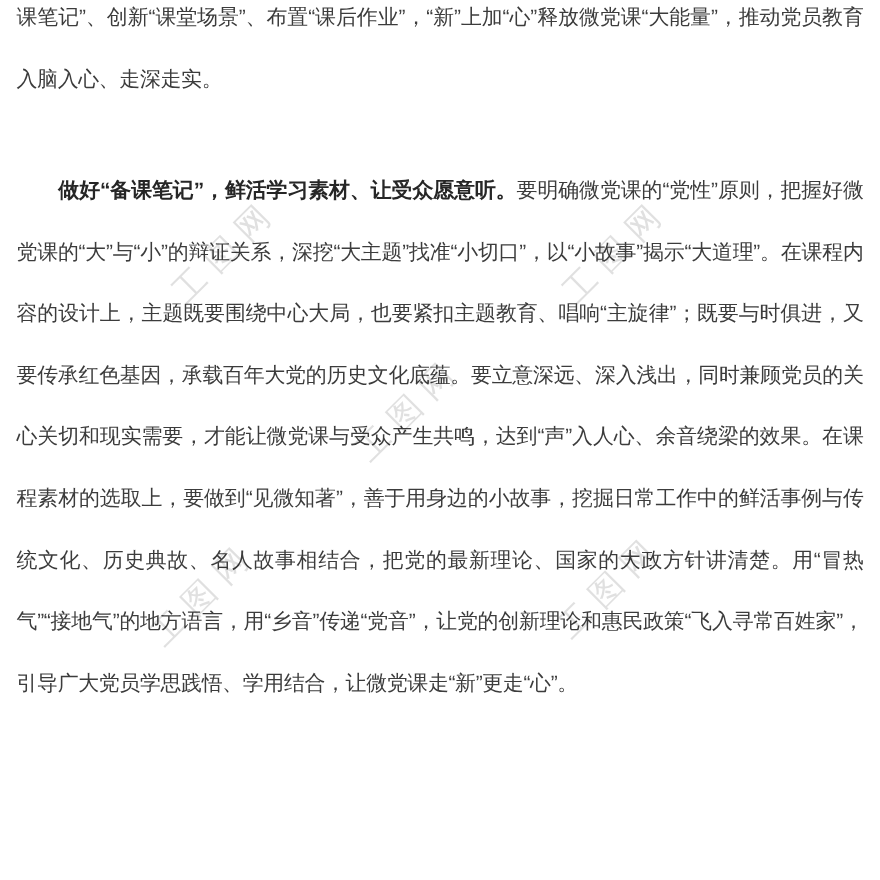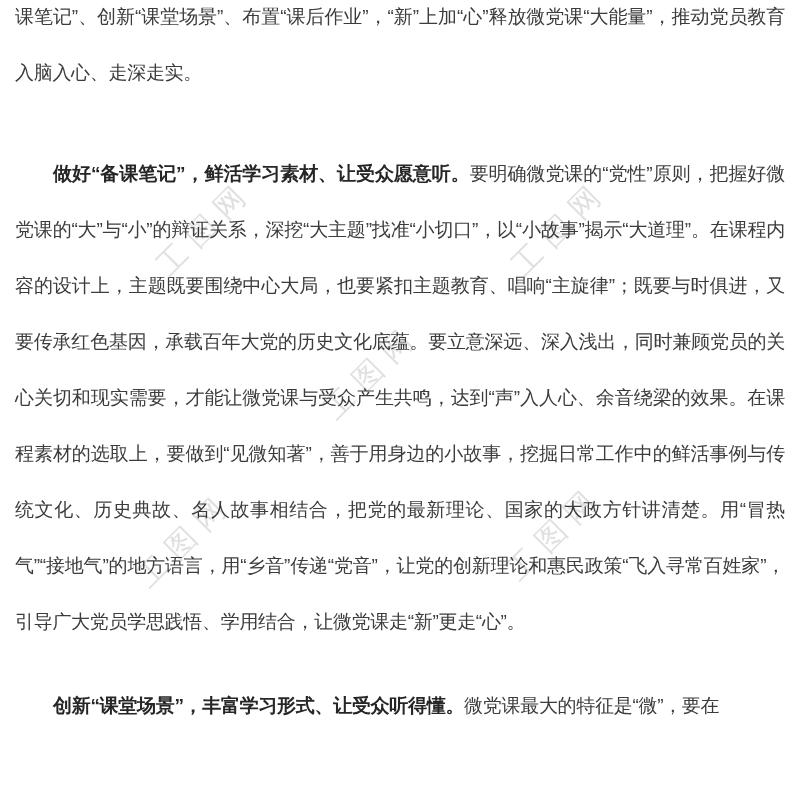--- a/index.html
+++ b/index.html
@@ -63,15 +63,14 @@
       <div class="watermark" style="left: 560px; top: 228px;">工图网</div>
       <div class="watermark" style="left: 372px; top: 372px;">工图网</div>
       <div class="watermark" style="left: 185px; top: 540px;">工图网</div>
       <div class="watermark" style="left: 555px; top: 533px;">工图网</div>
     </div>
 
   <p class="para" id="p1"><span>课笔记”、创新“课堂场景”、布置“课后作业”，“新”上加“心”释放微党课“大能量”，推动党员教育入脑入心、走深走实。</span></p>
 
   <p class="para indent" id="p2"><b>做好“备课笔记”，鲜活学习素材、让受众愿意听。</b><span>要明确微党课的“党性”原则，把握好微党课的“大”与“小”的辩证关系，深挖“大主题”找准“小切口”，以“小故事”揭示“大道理”。在课程内容的设计上，主题既要围绕中心大局，也要紧扣主题教育、唱响“主旋律”；既要与时俱进，又要传承红色基因，承载百年大党的历史文化底蕴。要立意深远、深入浅出，同时兼顾党员的关心关切和现实需要，才能让微党课与受众产生共鸣，达到“声”入人心、余音绕梁的效果。在课程素材的选取上，要做到“见微知著”，善于用身边的小故事，挖掘日常工作中的鲜活事例与传统文化、历史典故、名人故事相结合，把党的最新理论、国家的大政方针讲清楚。用“冒热气”“接地气”的地方语言，用“乡音”传递“党音”，让党的创新理论和惠民政策“飞入寻常百姓家”，引导广大党员学思践悟、学用结合，让微党课走“新”更走“心”。</span></p>
 
-  <p class="para indent" id="p3"><b>创新“课堂场景”，丰富学习形式、让受众听得懂。</b><span>微党课最大的特征是“微”，要在</span></p>
 
 </div>
 
 </body></html>

